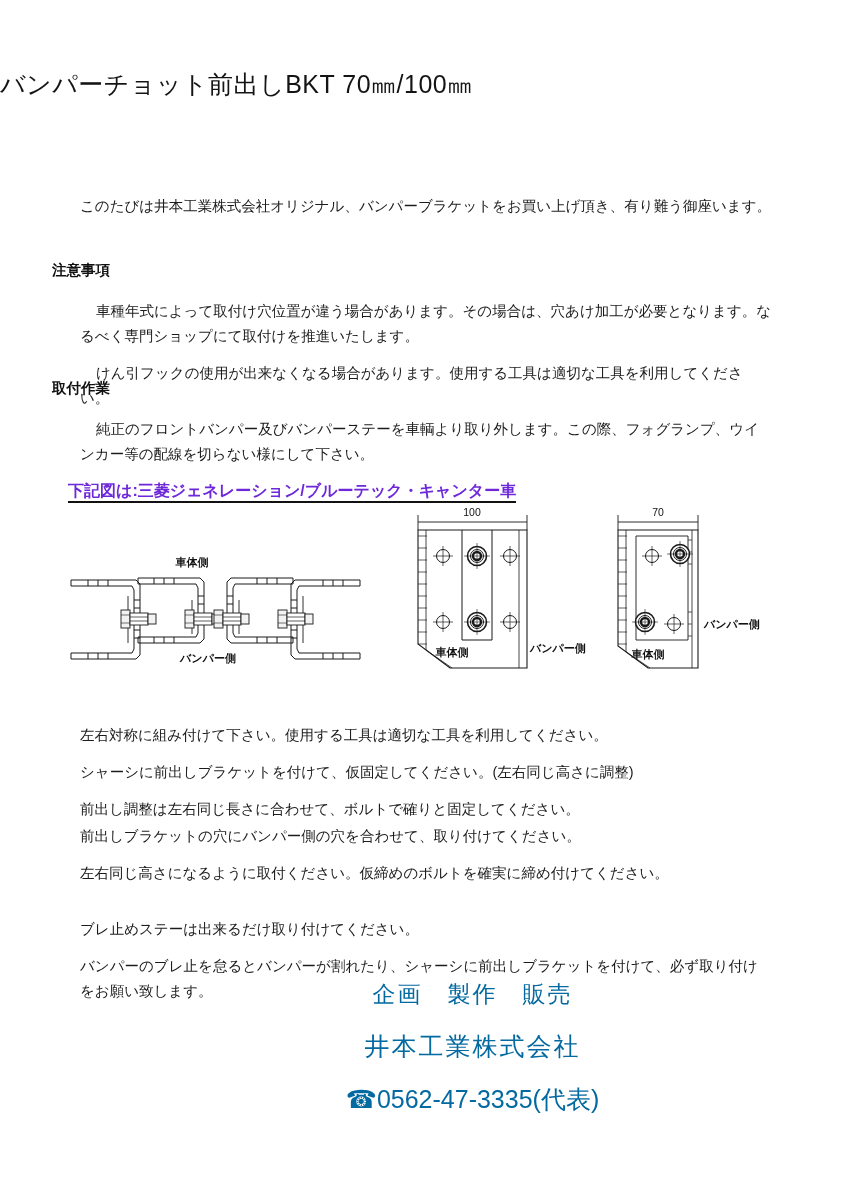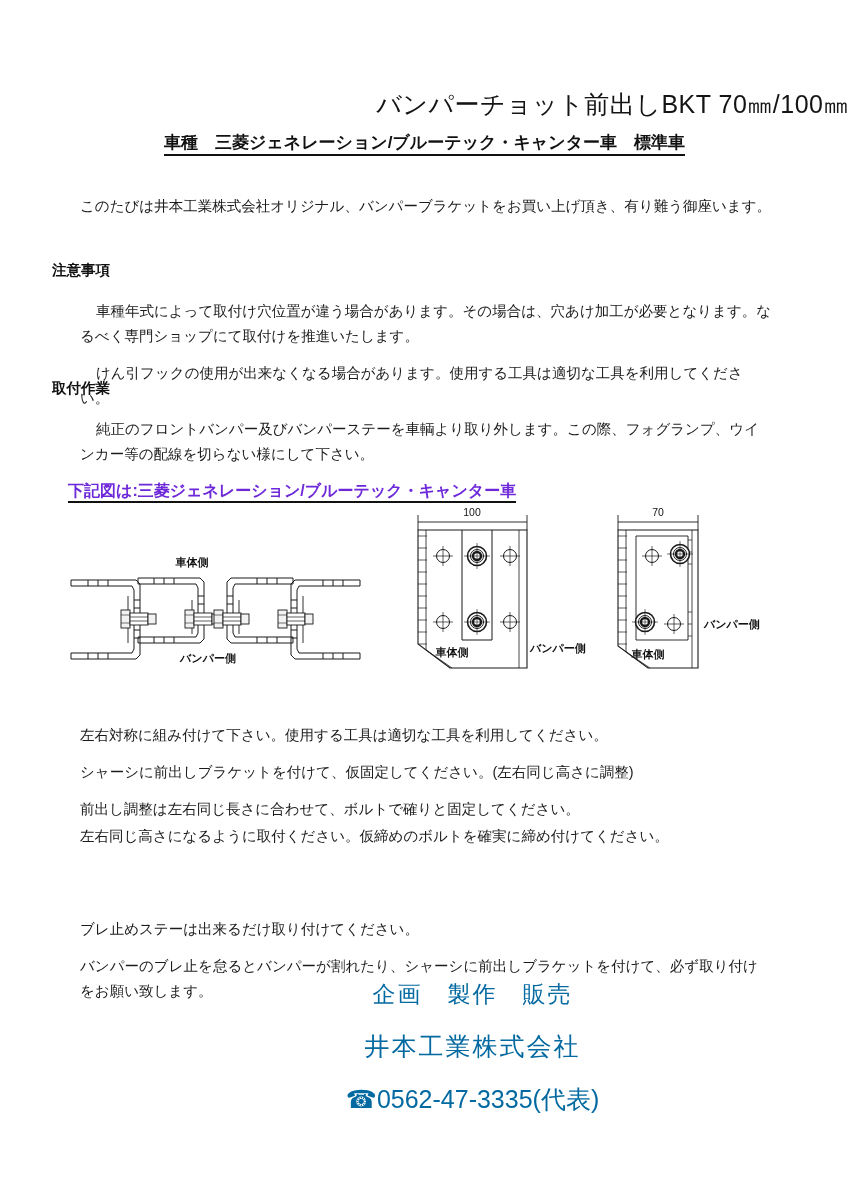--- a/index.html
+++ b/index.html
@@ -13,24 +13,24 @@
     height: 1200px;
     background: #ffffff;
     font-family: "Liberation Sans", "DejaVu Sans", sans-serif;
     color: #1a1a1a;
     overflow: hidden;
   }
 
   
   .doc-title {
     position: absolute;
-    top: 88px;
+    top: 68px;
     left: 0;
     width: 849px;
-    text-align: right;
+    text-align: left;
     font-size: 25px;
     letter-spacing: 0.5px;
     color: #141414;
     white-space: nowrap;
   }
   .doc-subtitle {
     position: absolute;
     top: 131px;
     left: 0;
     width: 849px;
@@ -104,23 +104,20 @@
   .footer-1 { top: 979px; font-size: 23px; letter-spacing: 2px; }
   .footer-2 { top: 1030px; font-size: 25px; letter-spacing: 2px; }
   .footer-3 { top: 1083px; font-size: 25px; letter-spacing: 0px; }
 </style>
 </head>
 <body>
 
 <div class="page">
 
   <div class="doc-title">バンパーチョット前出しBKT 70㎜/100㎜</div>
-  <div class="doc-subtitle">
-    <span class="u">車種　三菱ジェネレーション/ブルーテック・キャンター車　標準車</span>
-  </div>
 
   <div class="body-text" style="top:182px;">
     <p>このたびは井本工業株式会社オリジナル、バンパーブラケットをお買い上げ頂き、有り難う御座います。</p>
   </div>
 
   <div class="sec-head" style="top:261px;">注意事項</div>
   <div class="body-text" style="top:287px;">
     <p class="indent">車種年式によって取付け穴位置が違う場合があります。その場合は、穴あけ加工が必要となります。なるべく専門ショップにて取付けを推進いたします。</p>
     <p class="indent">けん引フックの使用が出来なくなる場合があります。使用する工具は適切な工具を利用してください。</p>
   </div>
@@ -362,20 +359,21 @@
     </svg>
   </div>
 
   <div class="body-text" style="top:711px;">
     <p>左右対称に組み付けて下さい。使用する工具は適切な工具を利用してください。</p>
     <p>シャーシに前出しブラケットを付けて、仮固定してください。(左右同じ高さに調整)</p>
     <p>前出し調整は左右同じ長さに合わせて、ボルトで確りと固定してください。</p>
   </div>
 
   <div class="body-text" style="top:812px;">
+    <p>前出しブラケットの穴にバンパー側の穴を合わせて、取り付けてください。</p>
     <p>左右同じ高さになるように取付ください。仮締めのボルトを確実に締め付けてください。</p>
   </div>
 
   <div class="body-text" style="top:905px;">
     <p>ブレ止めステーは出来るだけ取り付けてください。</p>
     <p>バンパーのブレ止を怠るとバンパーが割れたり、シャーシに前出しブラケットを付けて、必ず取り付けをお願い致します。</p>
   </div>
 
   <div class="footer-line footer-1">企画　製作　販売</div>
   <div class="footer-line footer-2">井本工業株式会社</div>

